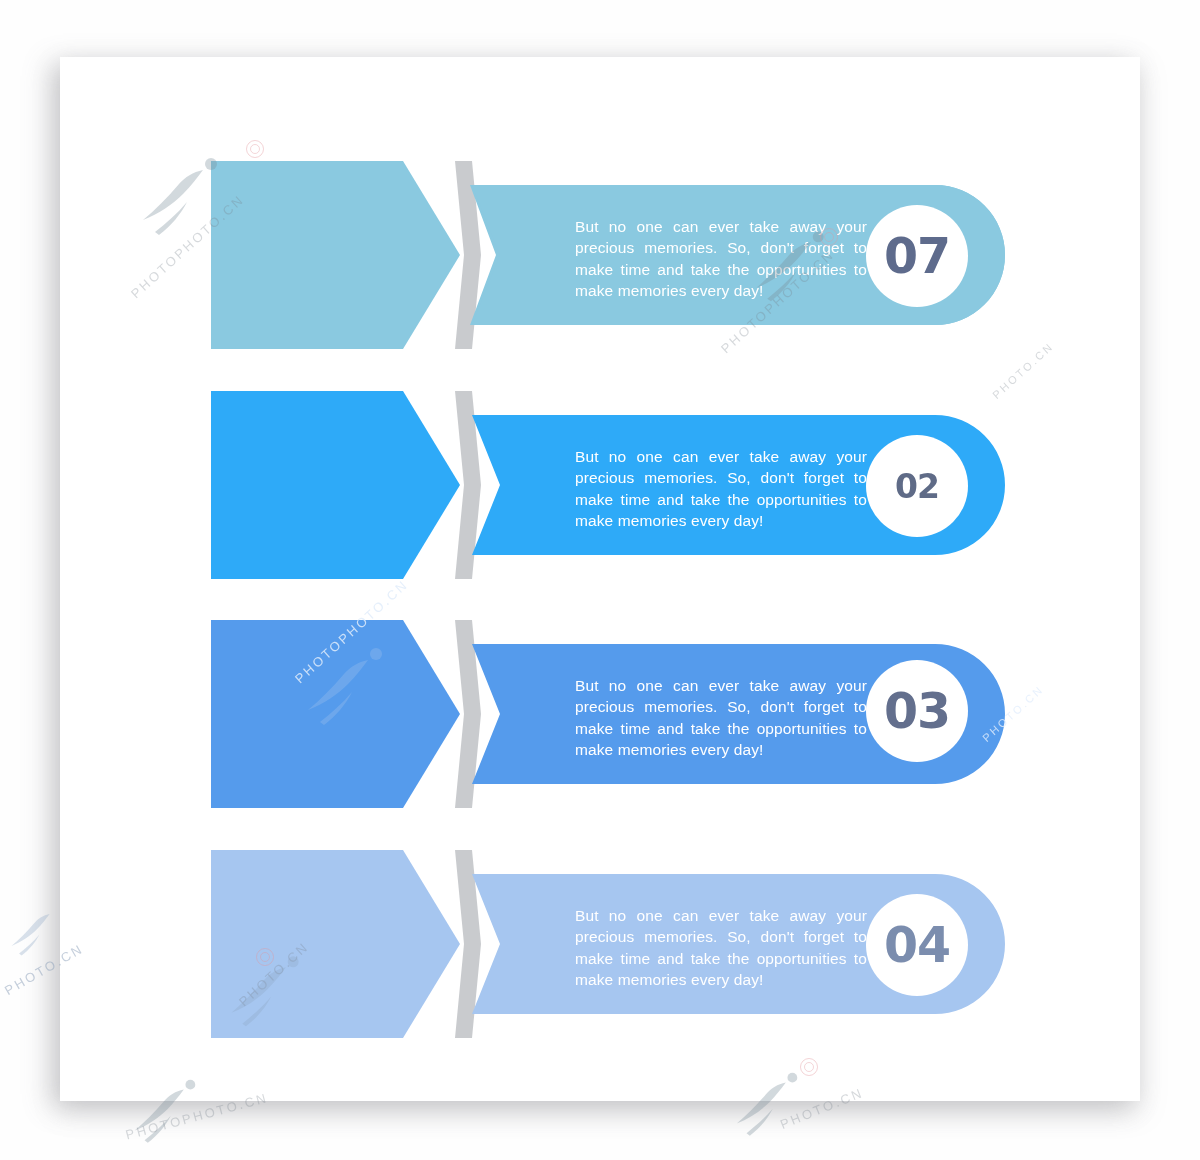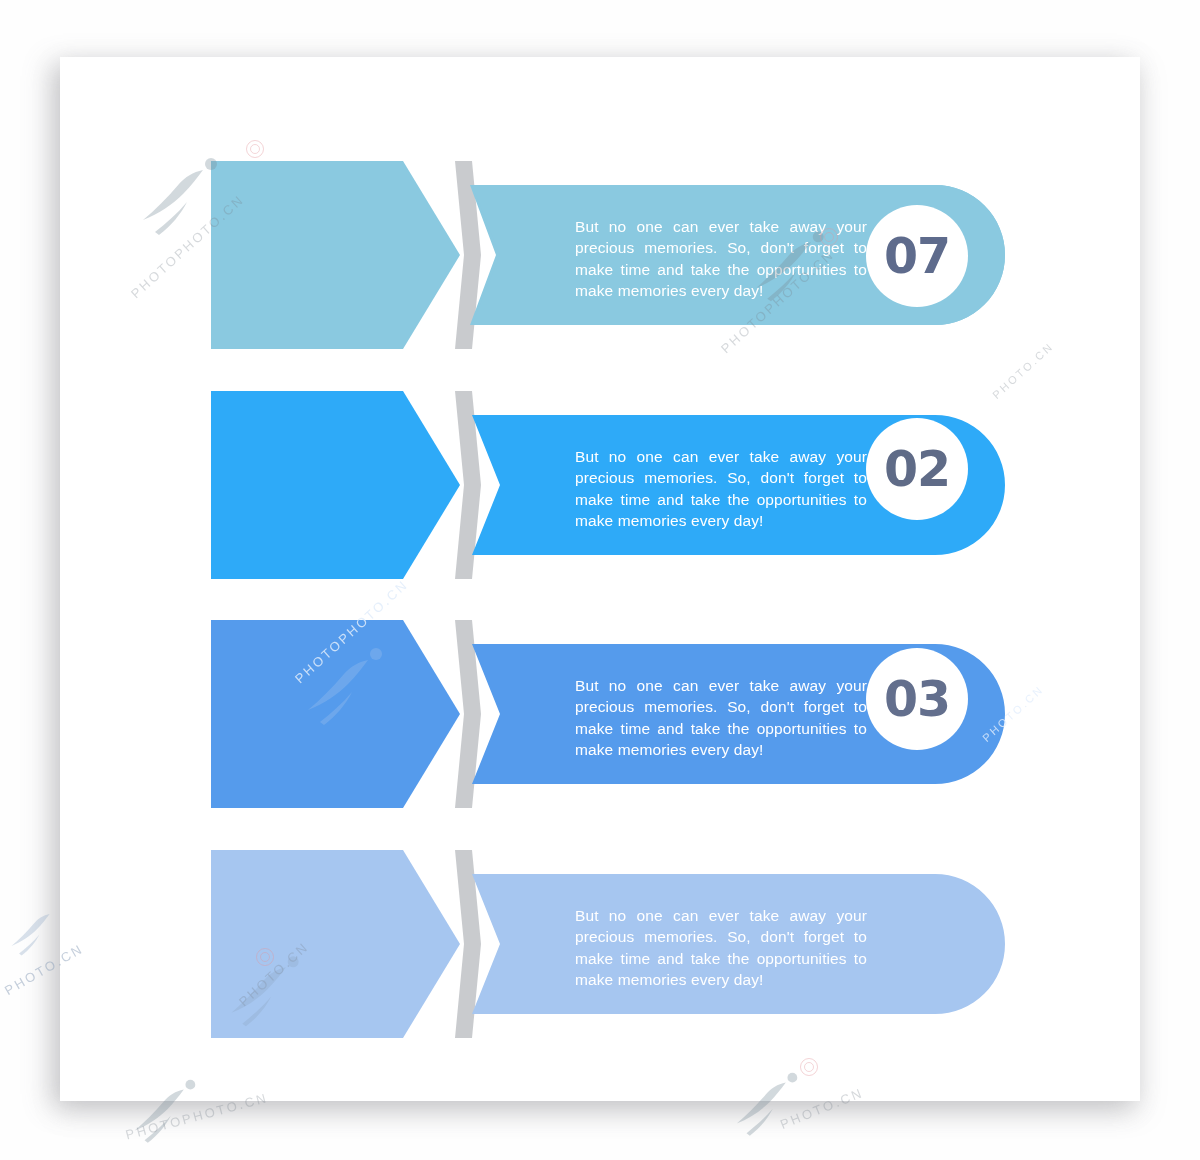--- a/index.html
+++ b/index.html
@@ -173,21 +173,21 @@
         <svg width="32" height="188" viewBox="0 0 32 188">
           <path d="M5,0 L22,0 L31,94 L22,188 L5,188 L14,94 Z" fill="#bfc2c5" opacity="0.85"></path>
         </svg>
       </div>
       <div class="banner" style="left:370px;">
         <svg width="620" height="188" viewBox="0 0 620 188">
           <path d="M42,24 L505,24 A70,70 0 0 1 505,164 L42,164 L70,94 Z" fill="#2eaaf8"></path>
         </svg>
       </div>
       <div class="copy" style="left:515px; top:55px;">But no one can ever take away your precious memories. So, don't forget to make time and take the opportunities to make memories every day!</div>
-      <div class="num-disc" style="left:806px; top:27px; width:102px; height:102px; font-size:49px; color:#5f6b87;">
+      <div class="num-disc" style="left:806px; top:44px; width:102px; height:102px; font-size:33px; color:#5f6b87;">
         <span>02</span>
       </div>
     </div>
 
     <div class="row" id="row-2" style="top:563px; height:188px;">
       <div class="arrow-block">
         <svg width="250" height="188" viewBox="0 0 250 188">
           <path d="M0,0 L192,0 L249,94 L192,188 L0,188 Z" fill="#559bec"></path>
         </svg>
       </div>
@@ -195,21 +195,21 @@
         <svg width="32" height="188" viewBox="0 0 32 188">
           <path d="M5,0 L22,0 L31,94 L22,188 L5,188 L14,94 Z" fill="#bfc2c5" opacity="0.85"></path>
         </svg>
       </div>
       <div class="banner" style="left:370px;">
         <svg width="620" height="188" viewBox="0 0 620 188">
           <path d="M42,24 L505,24 A70,70 0 0 1 505,164 L42,164 L70,94 Z" fill="#559bec"></path>
         </svg>
       </div>
       <div class="copy" style="left:515px; top:55px;">But no one can ever take away your precious memories. So, don't forget to make time and take the opportunities to make memories every day!</div>
-      <div class="num-disc" style="left:806px; top:28px; width:102px; height:102px; font-size:49px; color:#636f8d;">
+      <div class="num-disc" style="left:806px; top:40px; width:102px; height:102px; font-size:49px; color:#636f8d;">
         <span>03</span>
       </div>
     </div>
 
     <div class="row" id="row-3" style="top:793px; height:188px;">
       <div class="arrow-block">
         <svg width="250" height="188" viewBox="0 0 250 188">
           <path d="M0,0 L192,0 L249,94 L192,188 L0,188 Z" fill="#a6c6f0"></path>
         </svg>
       </div>
@@ -217,20 +217,23 @@
         <svg width="32" height="188" viewBox="0 0 32 188">
           <path d="M5,0 L22,0 L31,94 L22,188 L5,188 L14,94 Z" fill="#bfc2c5" opacity="0.85"></path>
         </svg>
       </div>
       <div class="banner" style="left:370px;">
         <svg width="620" height="188" viewBox="0 0 620 188">
           <path d="M42,24 L505,24 A70,70 0 0 1 505,164 L42,164 L70,94 Z" fill="#a6c6f0"></path>
         </svg>
       </div>
       <div class="copy" style="left:515px; top:55px;">But no one can ever take away your precious memories. So, don't forget to make time and take the opportunities to make memories every day!</div>
+      <div class="num-disc" style="left:806px; top:44px; width:102px; height:102px; font-size:49px; color:#7b8dae;">
+        <span>04</span>
+      </div>
     </div>
 
   </div>
 
   <div id="watermarks">
 
     <div class="wm-figure" style="left:125px; top:140px;">
       <svg width="110" height="110" viewBox="0 0 110 110">
         <path d="M18,80 C30,70 42,58 54,44 C60,37 68,32 78,30 C72,38 66,46 58,54 C48,64 34,74 18,80 Z" fill="#7a8d99"></path>
         <path d="M30,92 C40,84 52,74 62,62 C56,74 46,86 34,95 Z" fill="#7a8d99"></path>

